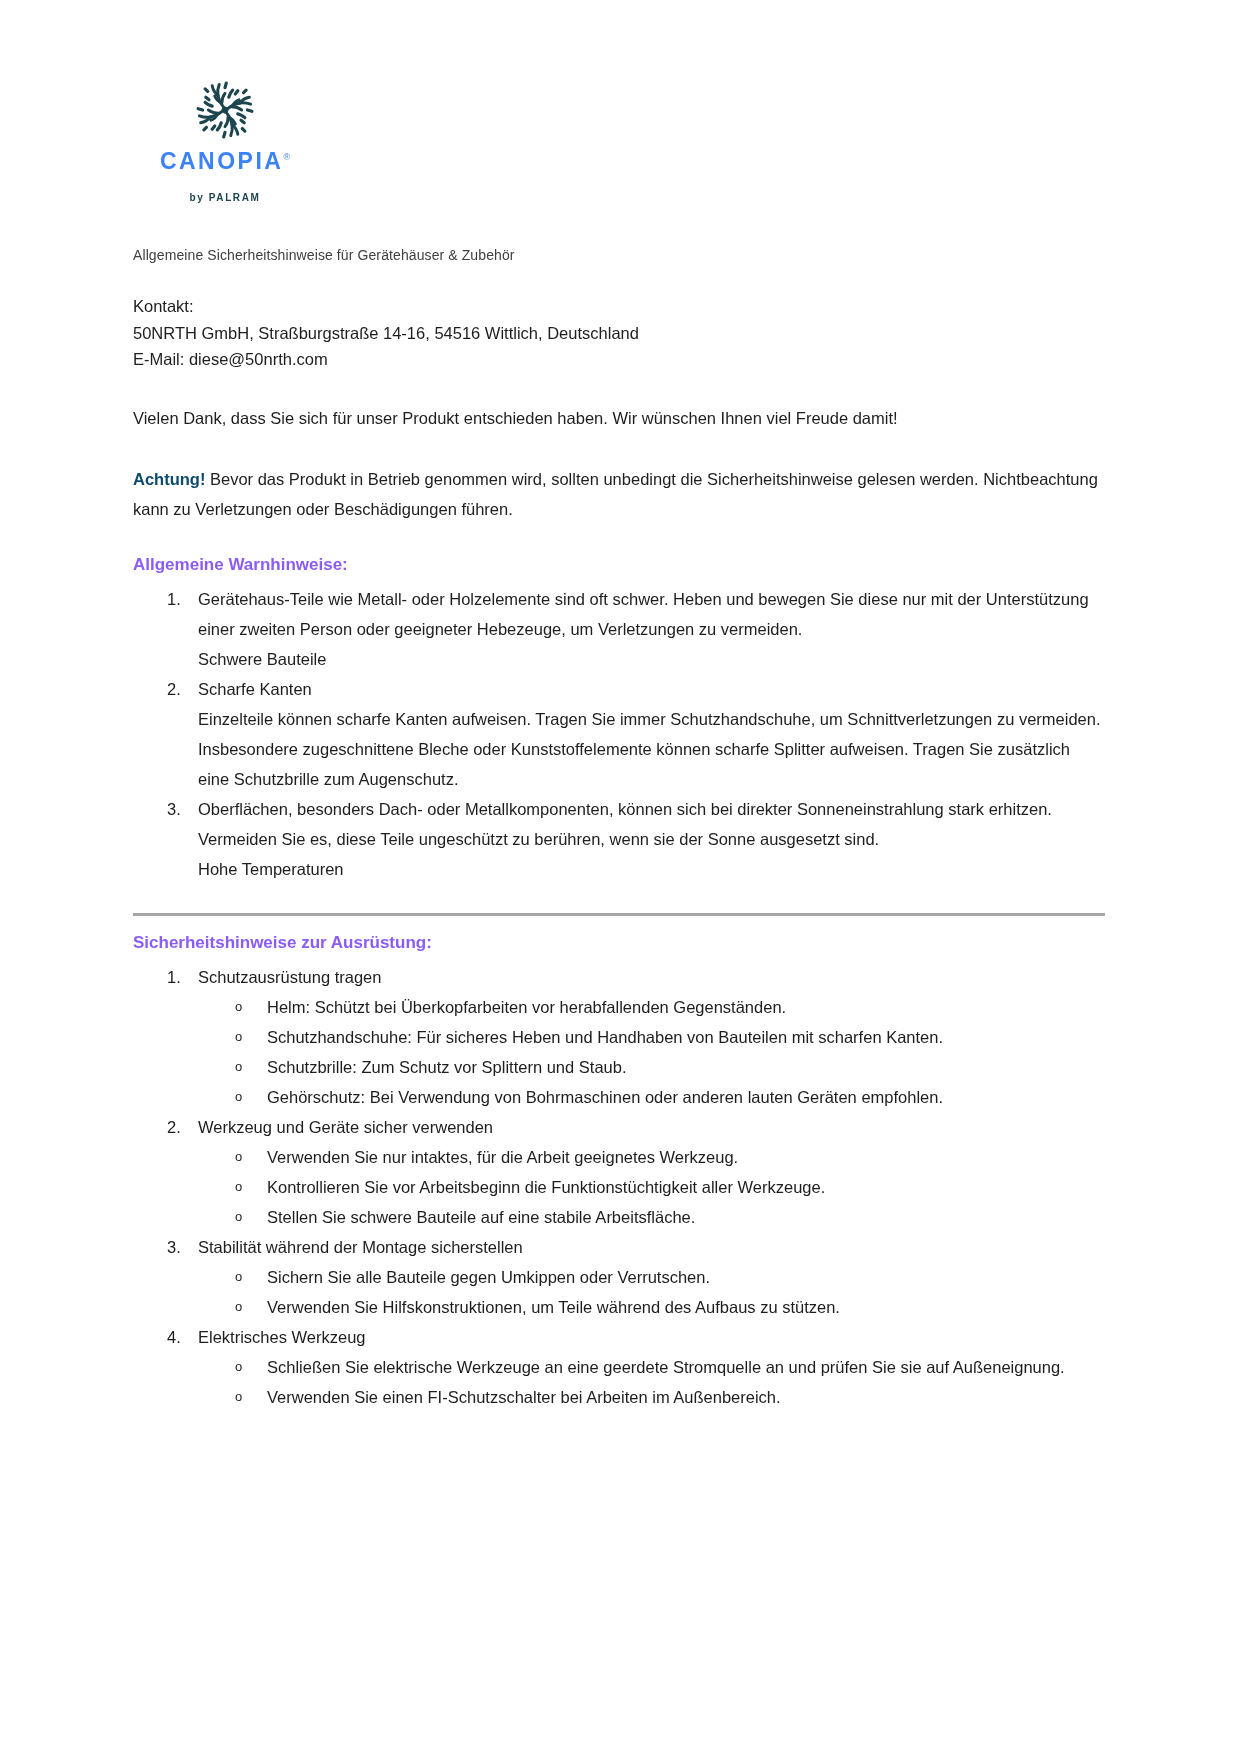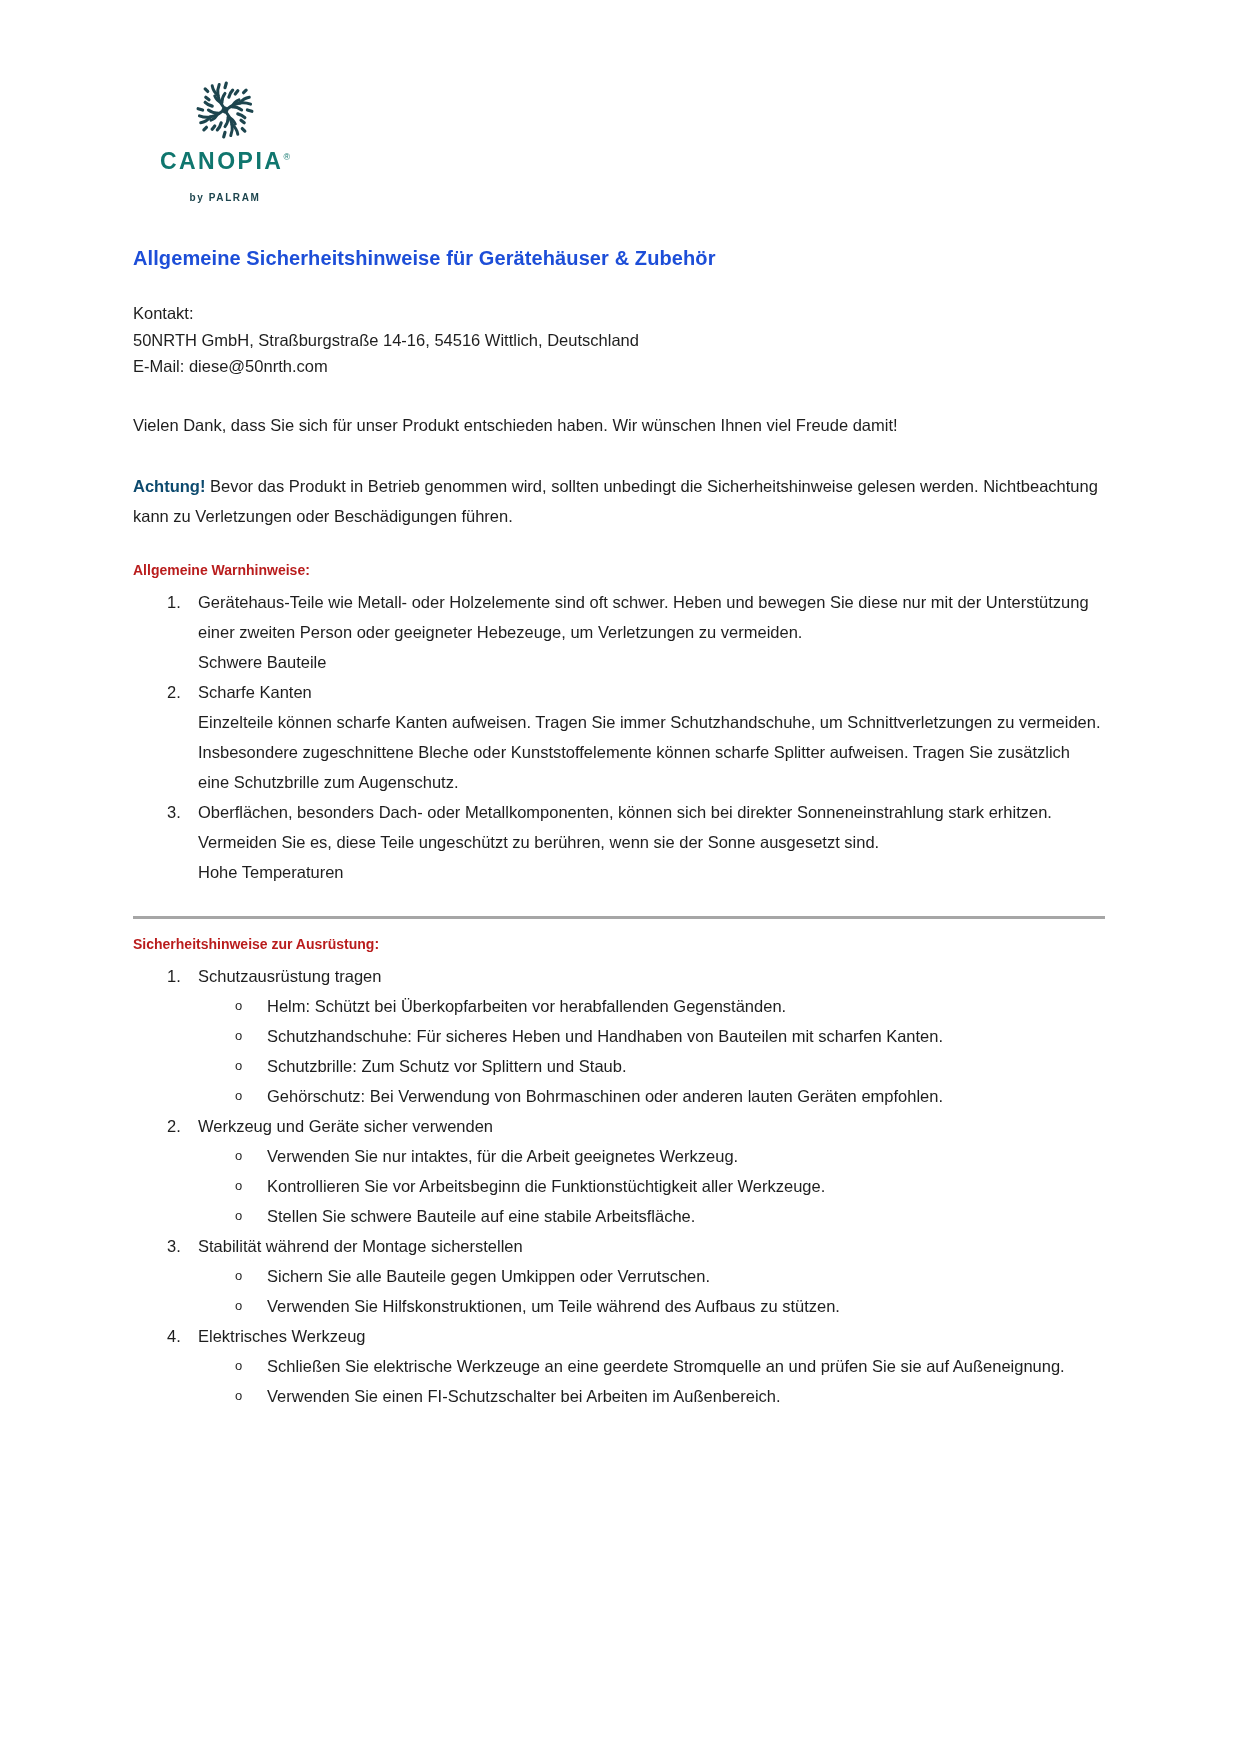--- a/index.html
+++ b/index.html
@@ -22,61 +22,61 @@
     width: 140px;
     margin-left: 22px;
     margin-bottom: 44px;
     text-align: center;
   }
   .logo-icon-wrap { height: 64px; margin-bottom: 7px; }
   .brand-name {
     font-size: 23px;
     font-weight: 700;
     letter-spacing: 2.5px;
-    color: #0f766e;
+    color: #3b82f6;
     line-height: 1.1;
     white-space: nowrap;
   }
   .brand-name .reg {
     font-size: 9px;
     font-weight: 400;
     vertical-align: super;
     letter-spacing: 0;
   }
   .brand-byline {
     font-size: 10px;
     font-weight: 700;
     letter-spacing: 1.6px;
     color: #1d454e;
     margin-top: 18px;
   }
   
   h1.doc-title {
-    font-size: 20px;
-    font-weight: 700;
-    color: #1d4ed8;
+    font-size: 14px;
+    font-weight: 400;
+    color: #404040;
     margin-bottom: 30px;
     letter-spacing: 0.1px;
   }
   .contact-block {
     font-size: 16.5px;
     line-height: 26.5px;
     margin-bottom: 30px;
   }
   .para {
     font-size: 16.5px;
     line-height: 30px;
     margin-bottom: 31px;
     max-width: 975px;
   }
   .para strong { font-weight: 700; color: #0c4a6e; }
   h2.section-heading {
-    font-size: 14px;
+    font-size: 17px;
     font-weight: 700;
-    color: #b91c1c;
+    color: #8b5cf6;
     margin-bottom: 9px;
   }
   
   .olist { font-size: 16.5px; line-height: 30px; }
   .li-row { display: flex; align-items: flex-start; }
   .li-num {
     margin-left: 34px;
     width: 31px;
     flex: 0 0 31px;
   }

